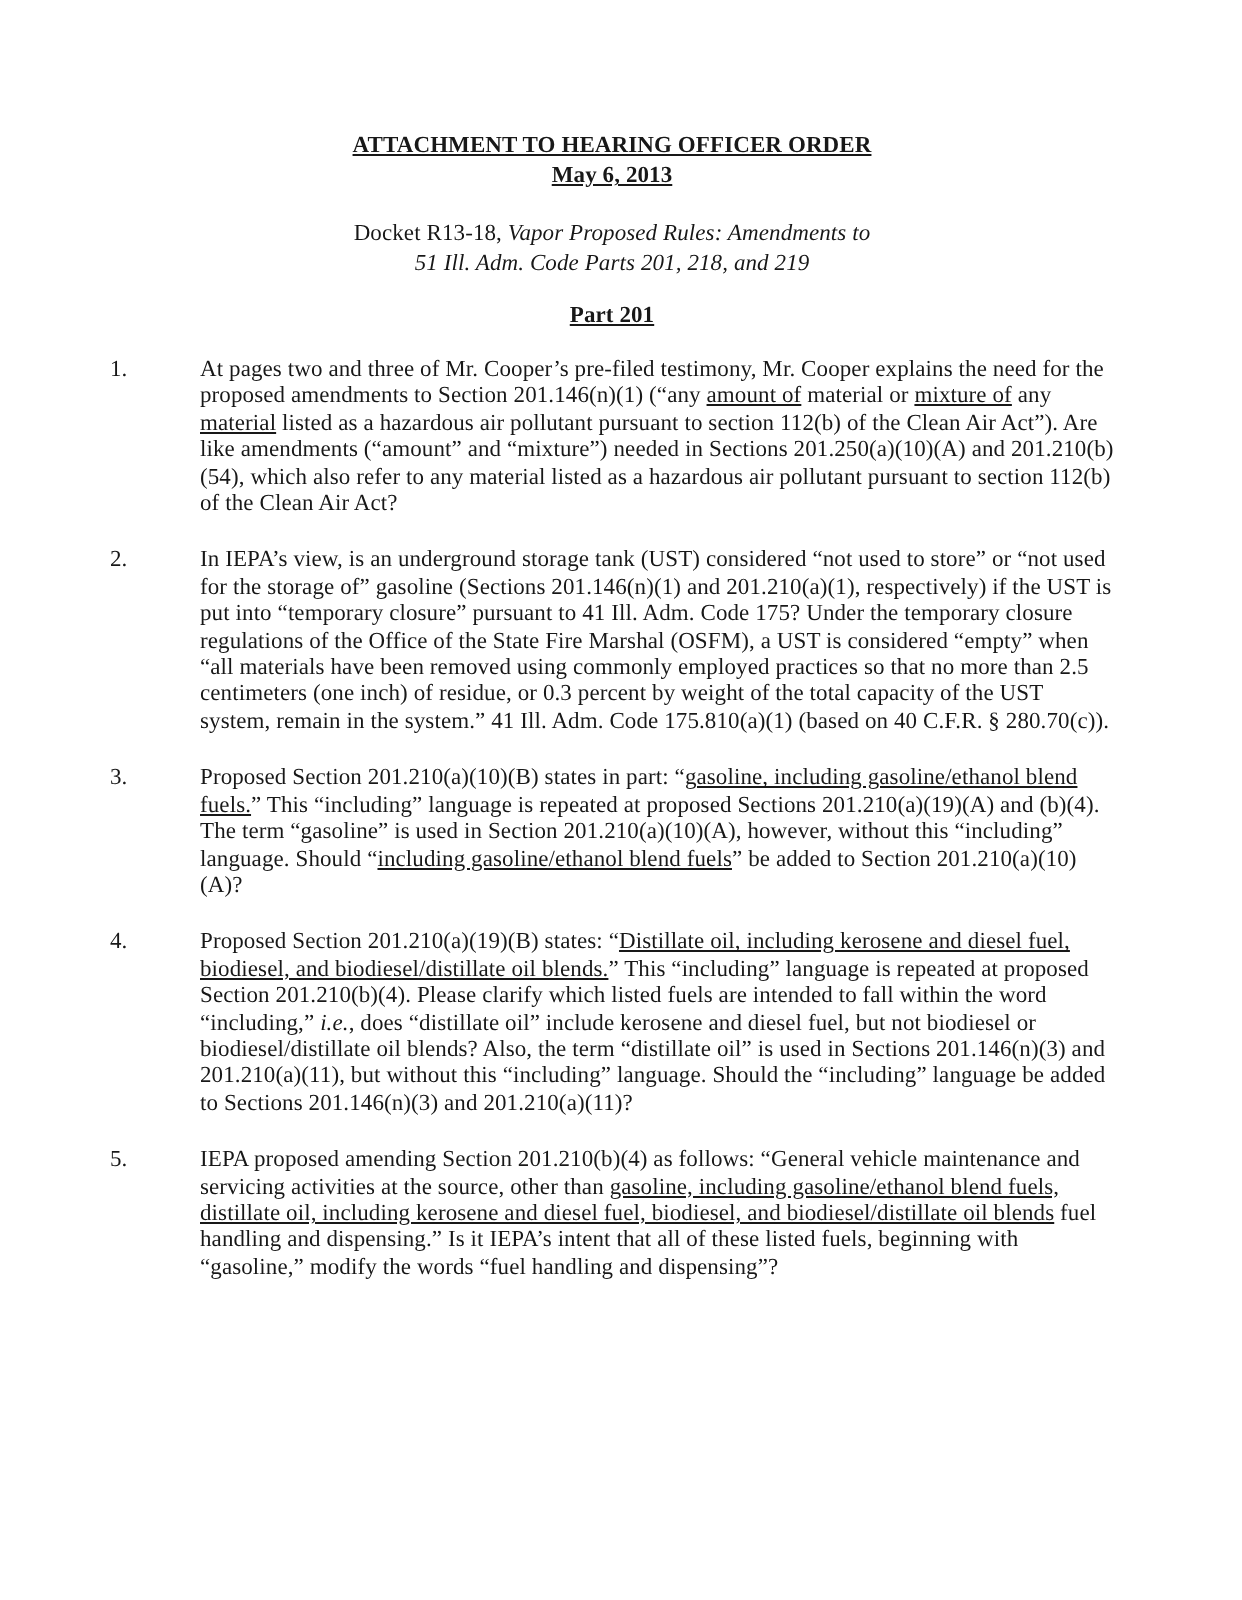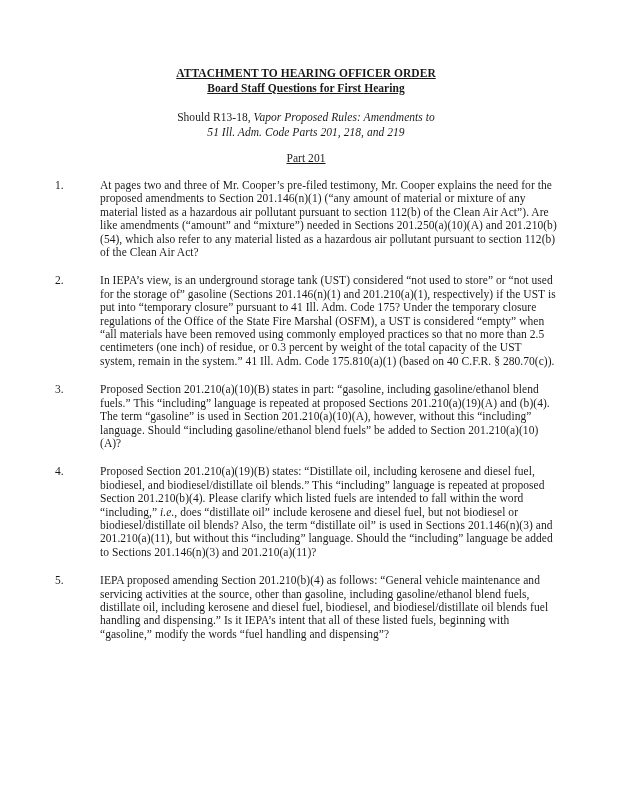--- a/index.html
+++ b/index.html
@@ -29,50 +29,50 @@
     font-weight: bold;
     text-decoration: underline;
     line-height: 15px;
   }
   .docket {
     margin-top: 14px;
     line-height: 14.5px;
   }
   .part-heading {
     margin-top: 12px;
-    font-weight: normal;
+    font-weight: bold;
     text-decoration: underline;
     line-height: 15px;
   }
   .questions {
     margin-top: 13px;
   }
   .q {
     display: flex;
     margin-bottom: 15px;
   }
   .qnum {
     flex: 0 0 45px;
   }
   .qtext {
     flex: 1 1 auto;
     max-width: 457px;
   }
-  .u { }
+  .u { text-decoration: underline; }
   .i { font-style: italic; }
 </style>
 </head>
 <body>
 
 <div class="page">
   <div class="header">
     <div class="hline">ATTACHMENT TO HEARING OFFICER ORDER</div>
-    <div class="hline">Board Staff Questions for First Hearing</div>
+    <div class="hline">May 6, 2013</div>
     <div class="docket">
-      <div><span>Should R13-18, </span><span class="i">Vapor Proposed Rules:  Amendments to</span></div>
+      <div><span>Docket R13-18, </span><span class="i">Vapor Proposed Rules:  Amendments to</span></div>
       <div class="i">51 Ill. Adm. Code Parts 201, 218, and 219</div>
     </div>
     <div class="part-heading">Part 201</div>
   </div>
 
   <div class="questions">
     <div class="q">
       <div class="qnum">1.</div>
       <div class="qtext"><span>At pages two and three of Mr. Cooper’s pre-filed testimony, Mr. Cooper explains the need for the proposed amendments to Section 201.146(n)(1) (“any </span><span class="u">amount of</span><span> material or </span><span class="u">mixture of</span><span> any </span><span class="u">material</span><span> listed as a hazardous air pollutant pursuant to section 112(b) of the Clean Air Act”).  Are like amendments (“amount” and “mixture”) needed in Sections 201.250(a)(10)(A) and 201.210(b)(54), which also refer to any material listed as a hazardous air pollutant pursuant to section 112(b) of the Clean Air Act?</span></div>
     </div>

